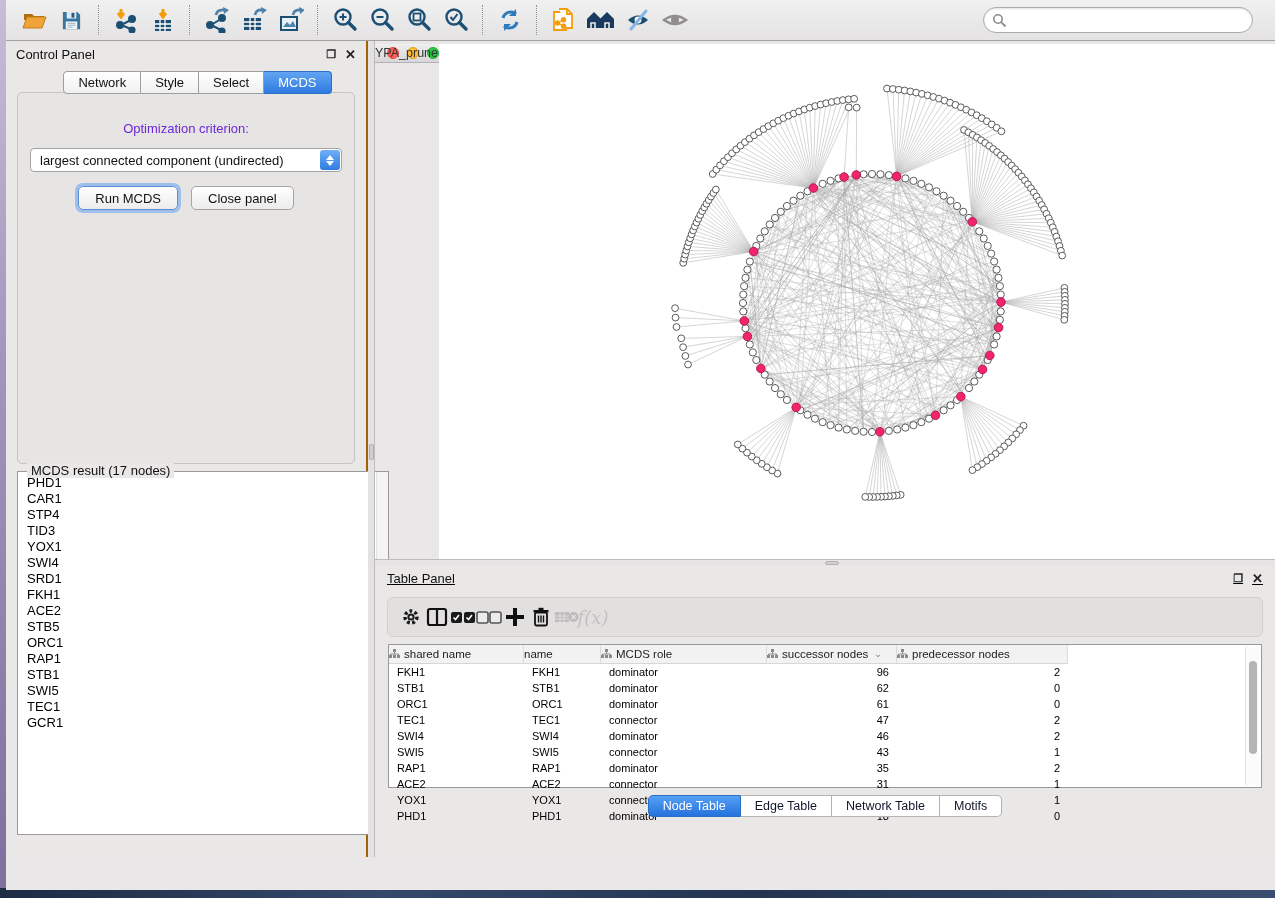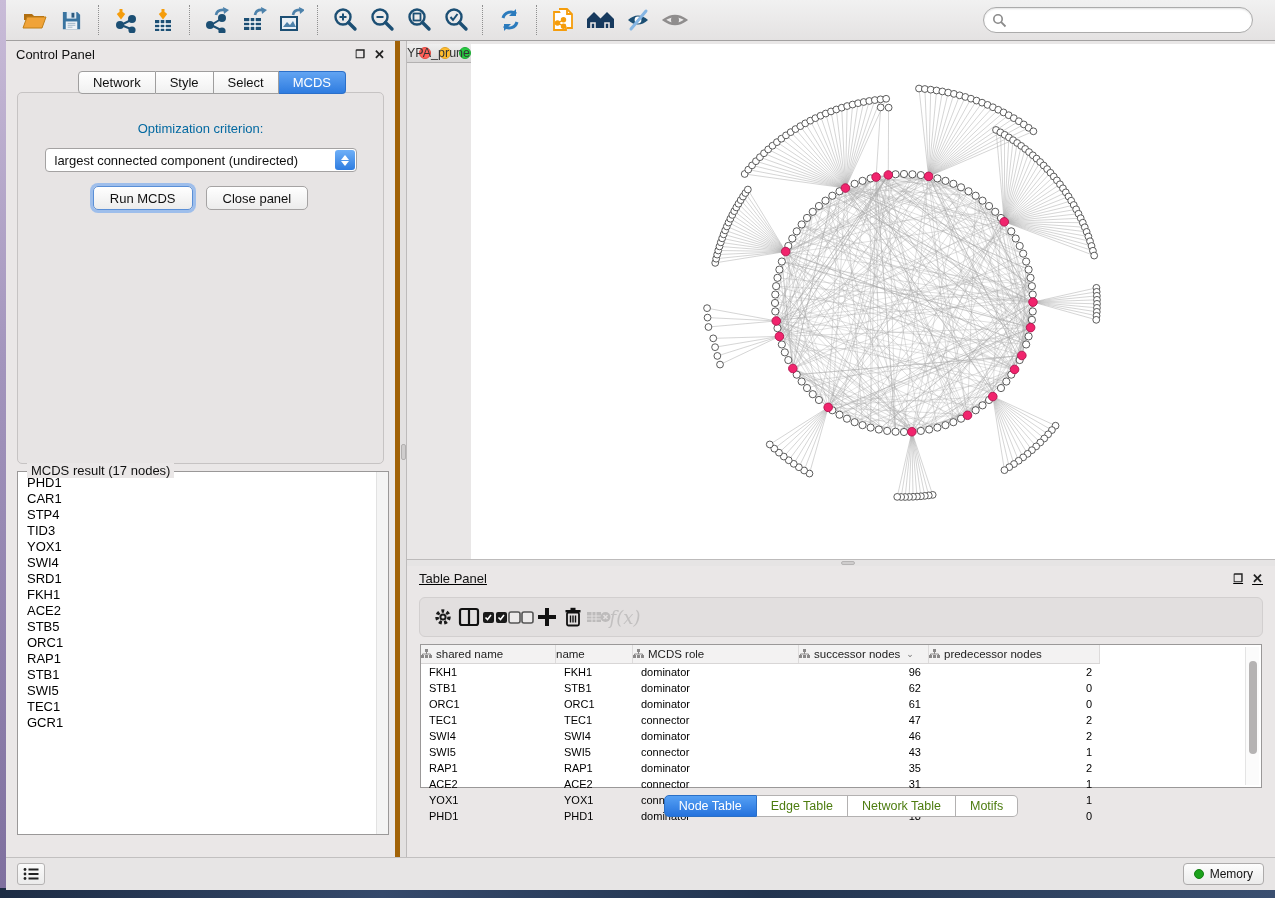--- a/index.html
+++ b/index.html
@@ -22,21 +22,21 @@
   .tbtn { width:37px; height:32px; display:flex; align-items:center; justify-content:center; }
   .tsep { width:1px; height:30px; border-left:1px dotted #8f8f8f; margin:0 8px; }
   .search-wrap { margin-left:auto; margin-right:12px; width:270px; height:26px;
     background:#fff; border:1px solid #ababab; border-radius:13px;
     display:flex; align-items:center; padding:0 8px;
     box-shadow:inset 0 1px 2px rgba(0,0,0,.12); }
   .search-wrap input { border:none; outline:none; flex:1; font-size:12px; background:transparent; }
 
   
   .main { position:absolute; top:41px; left:0; right:0; bottom:33px; display:flex; }
-  .cpanel { width:394px; background:#eae7e7; position:relative; border-right:5px solid #a16207; }
+  .cpanel { width:362px; background:#eae7e7; position:relative; border-right:2px solid #a16207; }
   .vdivider { width:7px; background:#e3e1e1; position:relative; border-right:1px solid #bdbbbb; }
   .vgrip { position:absolute; top:403px; left:1px; width:5px; height:16px;
     background:#cfcdcd; border:1px solid #b2b0b0; border-radius:2px; }
   .rightcol { flex:1; display:flex; flex-direction:column; position:relative; }
 
   
   .cp-header { height:26px; display:flex; align-items:center; padding:0 10px; }
   .cp-title { font-size:13px; color:#111; }
   .win-ctrl { margin-left:auto; display:flex; gap:9px; }
   .win-ctrl span { font-size:13px; font-weight:bold; color:#222; line-height:13px; cursor:default; }
@@ -45,21 +45,21 @@
   .seg { height:23px; padding:0 14px; background:linear-gradient(180deg,#ffffff,#f0f0f0);
     border:1px solid #9f9e9e; border-left:none; font-size:13px; color:#111;
     display:flex; align-items:center; }
   .seg:first-child { border-left:1px solid #9f9e9e; border-radius:4px 0 0 4px;margin-left:23px; }
   .seg:last-child { border-radius:0 4px 4px 0; }
   .seg.active { background:linear-gradient(180deg,#62a4f2,#2e7ce0); color:#fff;
     border-color:#2b6fc9; }
 
   .cp-box { position:absolute; left:11px; right:11px; top:51px; height:372px;
     background:#e7e4e4; border:1px solid #c6c3c3; border-radius:5px; padding-top:28px; }
-  .opt-label { text-align:center; font-size:13px; color:#0369a1; margin-bottom:12px; }
+  .opt-label { text-align:center; font-size:13px; color:#6d28d9; margin-bottom:12px; }
   .selectbox { margin:8px auto; width:312px; height:24px; background:#fff;
     border:1px solid #a4a2a2; border-radius:4px; display:flex; align-items:center;
     font-size:13px; color:#111; padding-left:9px; position:relative; }
   .sel-step { position:absolute; right:1px; top:1px; width:20px; height:20px;
     background:linear-gradient(180deg,#6fb0f8,#2e7ce0); border-radius:3px;
     display:flex; flex-direction:column; align-items:center; justify-content:center; gap:1px; }
   .sel-step i { width:0; height:0; border-left:4px solid transparent; border-right:4px solid transparent; }
   .sel-step .up { border-bottom:5px solid #fff; }
   .sel-step .dn { border-top:5px solid #fff; }
   .btn-row { display:flex; justify-content:center; gap:13px; margin-top:14px; }
@@ -117,21 +117,21 @@
   .trow { display:flex; height:16px; align-items:center; font-size:11px; color:#000; }
   .td { padding:0 8px; white-space:nowrap; overflow:hidden; }
   .td.num { text-align:right; }
   .tbody-scroll { position:absolute; top:2px; right:2px; bottom:2px; width:14px;
     background:#fbfbfb; border-left:1px solid #e4e4e4; }
   .tbody-thumb { position:absolute; top:14px; left:3px; width:8px; height:93px;
     background:#b5b3b3; border-radius:4px; }
 
   .tp-tabs { position:absolute; left:0; right:0; bottom:40px; display:flex; justify-content:center; }
   .btab { height:22px; padding:0 14px; background:#fff; border:1px solid #b3b1b1;
-    border-left:none; font-size:12.5px; color:#4d7c0f; display:flex; align-items:center; }
+    border-left:none; font-size:12.5px; color:#0f172a; display:flex; align-items:center; }
   .btab:first-child { border-left:1px solid #b3b1b1; border-radius:5px 0 0 5px; }
   .btab:last-child { border-radius:0 5px 5px 0; }
   .btab.active { background:linear-gradient(180deg,#55a0f4,#2572dd); color:#fff; border-color:#2a6fc6; }
 
   
   .statusbar { position:absolute; left:0; right:0; bottom:0; height:33px;
     background:#e7e5e5; border-top:1px solid #c2c0c0; display:flex; align-items:center;
     padding:0 11px; }
   .sb-left { width:28px; height:22px; background:linear-gradient(180deg,#fbfbfb,#ebebeb);
     border:1px solid #b5b3b3; border-radius:3px; display:flex; align-items:center; justify-content:center; }
@@ -1330,27 +1330,13 @@
         <div class="tp-tabs">
           <div class="btab active">Node Table</div>
           <div class="btab">Edge Table</div>
           <div class="btab">Network Table</div>
           <div class="btab">Motifs</div>
         </div>
       </div>
     </div>
   </div>
 
-  <div class="statusbar">
-    <span class="sb-left">
-      <svg width="16" height="14" viewBox="0 0 16 14">
-          <circle cx="2" cy="2.5" r="1.4" fill="#222"></circle>
-          <circle cx="2" cy="7" r="1.4" fill="#222"></circle>
-          <circle cx="2" cy="11.5" r="1.4" fill="#222"></circle>
-          <path d="M5.5 2.5h10M5.5 7h10M5.5 11.5h10" stroke="#222" stroke-width="2"></path>
-        </svg>
-    </span>
-    <span class="mem-btn">
-      <span class="mem-dot"></span>
-      <span>Memory</span>
-    </span>
-  </div>
 </div>
 
 </body></html>

